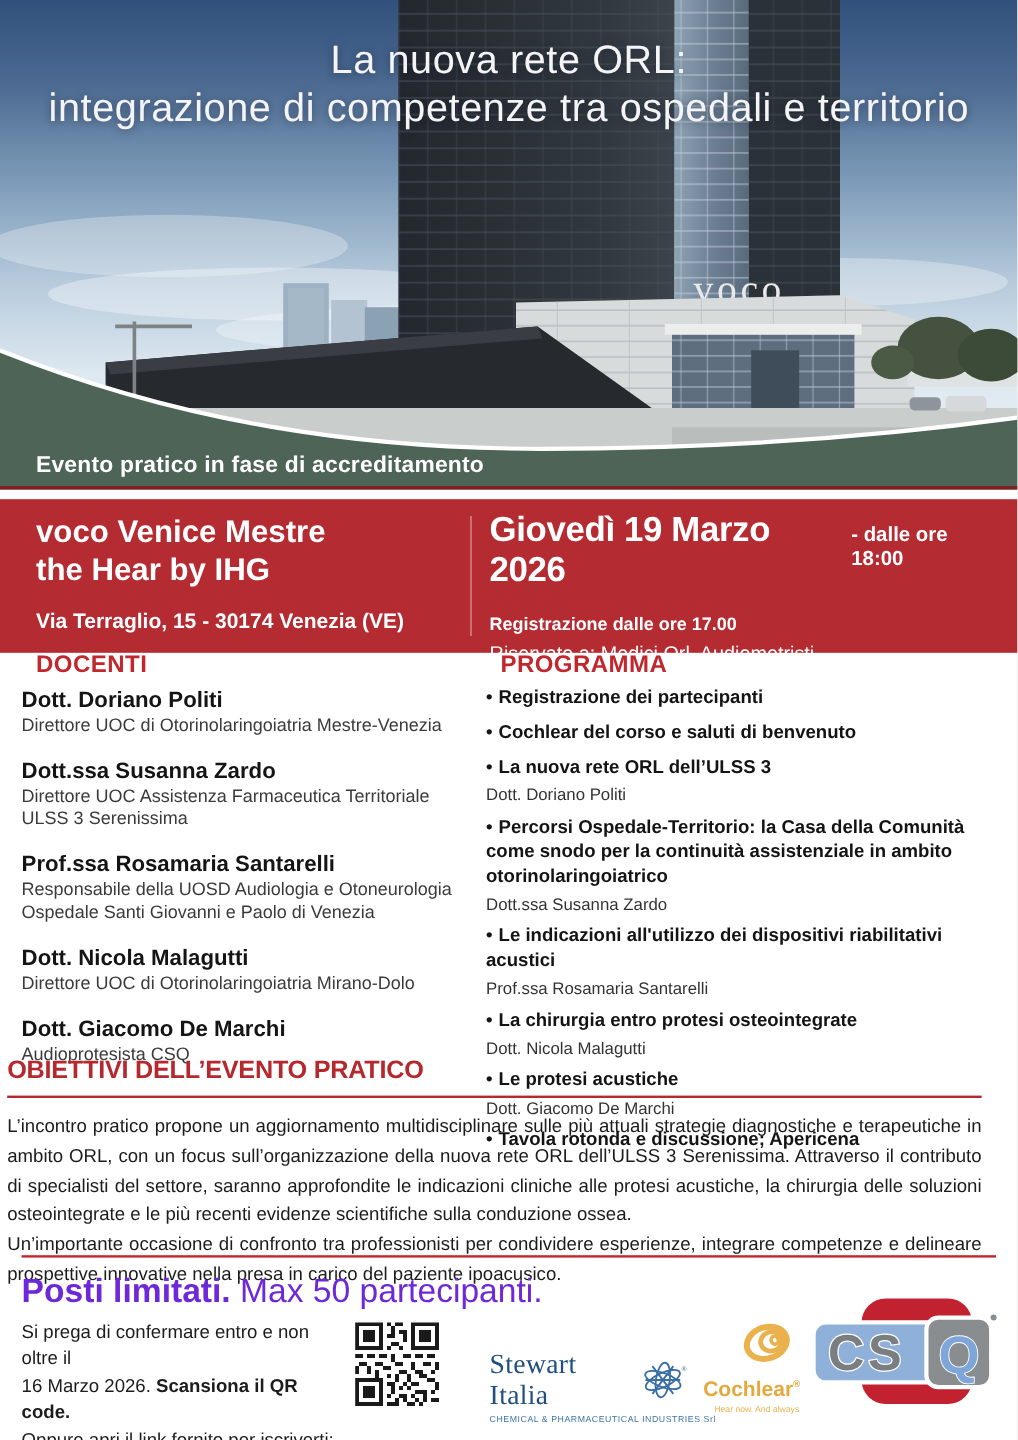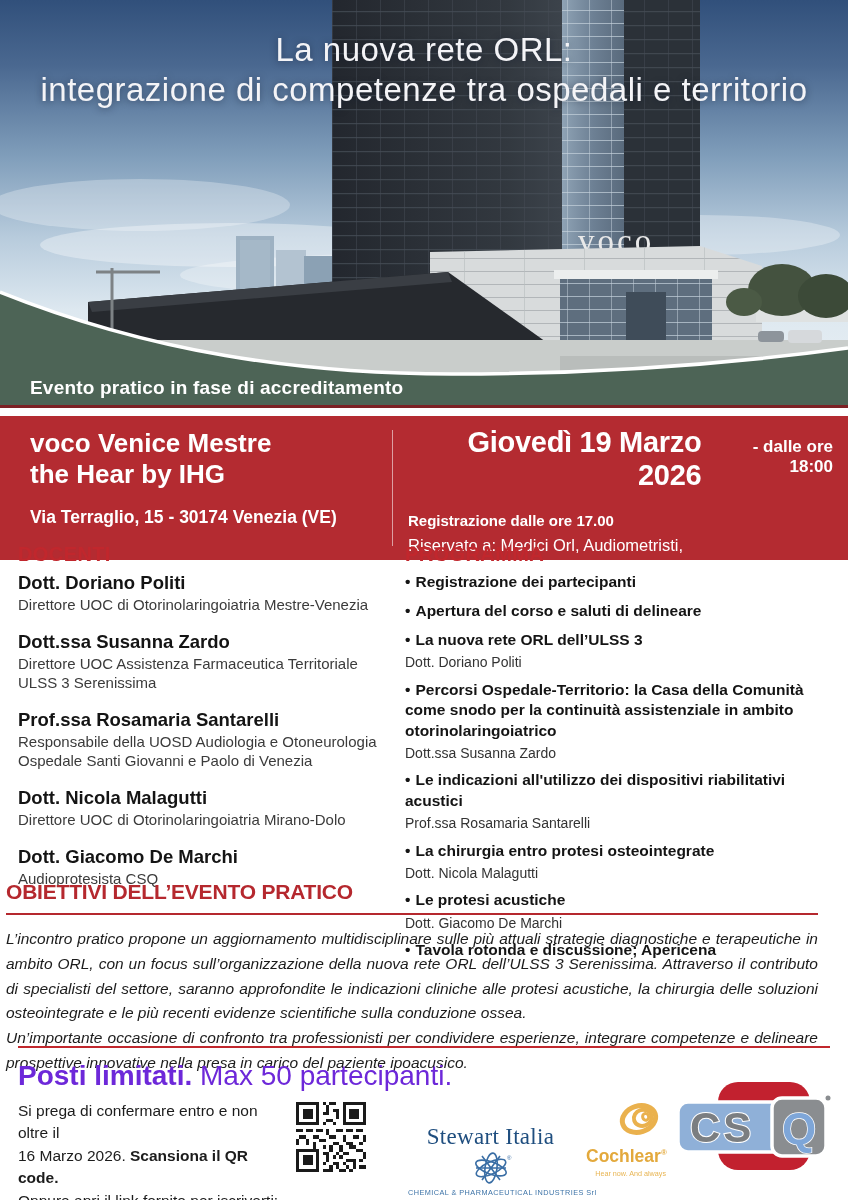--- a/index.html
+++ b/index.html
@@ -12,62 +12,62 @@
   .hero-title{position:absolute;left:0;top:30px;width:848px;text-align:center;
               color:#f4f4f7;text-shadow:0 1px 7px rgba(15,25,45,.5);line-height:1.22;
               font-weight:400;letter-spacing:.5px;}
   .hero-title .l1{font-size:33px;}
   .hero-title .l2{font-size:33px;}
   .accred-text{position:absolute;left:30px;top:377px;color:#fff;font-weight:bold;
                font-size:19px;letter-spacing:.2px;}
   .maroon-line{position:absolute;left:0;top:405px;width:848px;height:3px;background:#7d2125;}
 
   
-  .red-banner{position:absolute;left:0;top:416px;width:848px;height:144px;background:#b42b31;color:#fff;}
+  .red-banner{position:absolute;left:0;top:416px;width:848px;height:128px;background:#b42b31;color:#fff;}
   .rb-left{position:absolute;left:30px;top:12px;width:345px;}
   .rb-venue{font-size:26px;font-weight:bold;line-height:1.2;}
   .rb-address{font-size:17.5px;font-weight:bold;margin-top:17px;}
   .rb-divider{position:absolute;left:392px;top:14px;bottom:14px;width:1px;background:rgba(255,255,255,.55);}
   .rb-right{position:absolute;left:408px;top:10px;width:425px;}
-  .rb-date-row{display:flex;align-items:baseline;text-align:right;}
+  .rb-date-row{display:flex;align-items:baseline;}
   .rb-date{font-size:29px;font-weight:bold;letter-spacing:-0.3px;}
   .rb-time{font-size:17px;font-weight:bold;margin-left:8px;}
   .rb-reg{font-size:15px;font-weight:bold;margin-top:20px;}
   .rb-reserved{font-size:16.5px;line-height:1.3;margin-top:6px;}
 
   
   .col-docenti{position:absolute;left:18px;top:543px;width:375px;}
   .col-programma{position:absolute;left:405px;top:543px;width:428px;}
-  .section-h{color:#c1272d;font-size:20px;font-weight:bold;letter-spacing:.4px;margin:0 0 6px 0;}
+  .section-h{color:#c1272d;font-size:20px;font-weight:bold;letter-spacing:.4px;margin:0 0 6px 12px;}
   .docente{margin-bottom:16px;}
   .docente .name{font-size:18.5px;font-weight:bold;color:#141414;line-height:1.2;}
   .docente .role{font-size:15px;color:#3b3b3b;line-height:1.26;margin-top:2px;}
   .prog-item{margin-top:9px;}
   .prog-item:first-of-type{margin-top:4px;}
   .prog-title{font-size:15.5px;font-weight:bold;color:#141414;line-height:1.3;}
   .prog-title .bullet{margin-right:5px;}
   .prog-speaker{font-size:14px;color:#333;margin-top:4px;line-height:1.2;}
   .prog-speaker:empty{display:none;margin:0;}
 
   
   .obiettivi{position:absolute;left:6px;top:880px;width:812px;}
   .obiettivi h2{margin:0;color:#b5282e;font-size:21px;font-weight:bold;letter-spacing:-0.2px;}
   .obiettivi .rule{height:2px;background:#b5282e;margin-top:9px;}
   .obiettivi .body{margin-top:12px;font-size:15.5px;line-height:1.6;color:#1c1c1c;text-align:justify;}
-  .obiettivi .body p{margin:0;font-style:italic;}
+  .obiettivi .body p{margin:0;}
   .divider-bottom{position:absolute;left:18px;top:1046px;width:812px;height:2px;background:#c1272d;}
 
   
   .footer-headline{position:absolute;left:18px;top:1060px;font-size:28px;color:#6d28d9;}
   .footer-headline b{font-weight:bold;}
   .footer-info{position:absolute;left:18px;top:1100px;width:270px;font-size:15.5px;line-height:1.45;color:#1c1c1c;}
   .footer-info b{font-weight:bold;}
   .qr{position:absolute;left:296px;top:1102px;width:70px;height:70px;}
   .logo-stewart{position:absolute;left:408px;top:1124px;width:165px;text-align:left;}
-  .stewart-row{display:flex;align-items:center;flex-direction:column;}
+  .stewart-row{display:flex;align-items:center;}
   .stewart-name{font-family:"Liberation Serif", serif;font-size:23px;color:#1f4e7f;letter-spacing:.3px;}
   .stewart-tag{font-size:7.3px;color:#3e74a8;letter-spacing:.45px;margin-top:2px;white-space:nowrap;}
   .logo-cochlear{position:absolute;left:586px;top:1098px;width:80px;text-align:right;}
   .cochlear-name{font-size:17.5px;font-weight:bold;color:#e3a93c;margin-top:2px;}
   .cochlear-name sup{font-size:8px;}
   .cochlear-tag{font-size:7.2px;color:#e8b553;margin-top:2px;white-space:nowrap;}
   .logo-csq{position:absolute;left:676px;top:1080px;width:158px;height:92px;}
 </style>
 </head>
 <body>
@@ -228,21 +228,21 @@
   </div>
 
   <div class="col-programma">
     <h2 class="section-h">PROGRAMMA</h2>
 
     <div class="prog-item">
       <div class="prog-title"><span class="bullet">•</span><span>Registrazione dei partecipanti</span></div>
 
     </div>
     <div class="prog-item">
-      <div class="prog-title"><span class="bullet">•</span><span>Apertura del corso e saluti di delineare</span></div>
+      <div class="prog-title"><span class="bullet">•</span><span>Cochlear del corso e saluti di benvenuto</span></div>
 
     </div>
     <div class="prog-item">
       <div class="prog-title"><span class="bullet">•</span><span>La nuova rete ORL dell’ULSS 3</span></div>
       <div class="prog-speaker">Dott. Doriano Politi</div>
     </div>
     <div class="prog-item">
       <div class="prog-title"><span class="bullet">•</span><span>Percorsi Ospedale-Territorio: la Casa della Comunità come snodo per la continuità assistenziale in ambito otorinolaringoiatrico</span></div>
       <div class="prog-speaker">Dott.ssa Susanna Zardo</div>
     </div>

